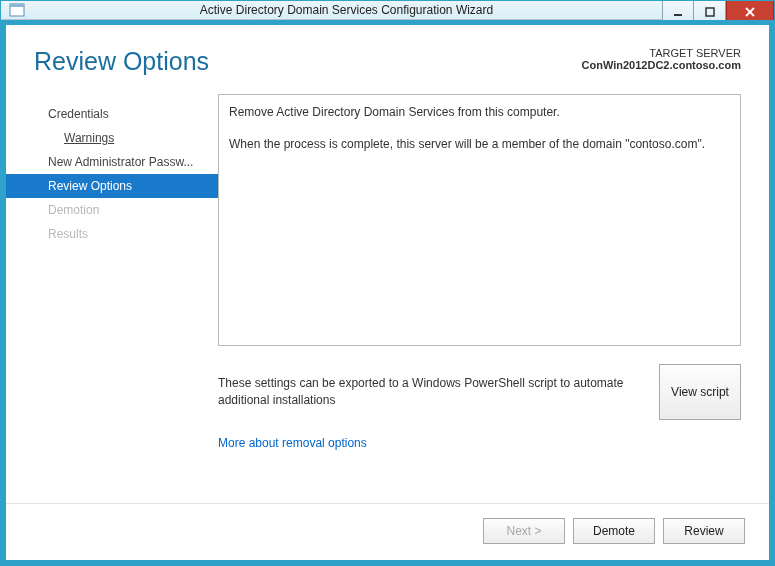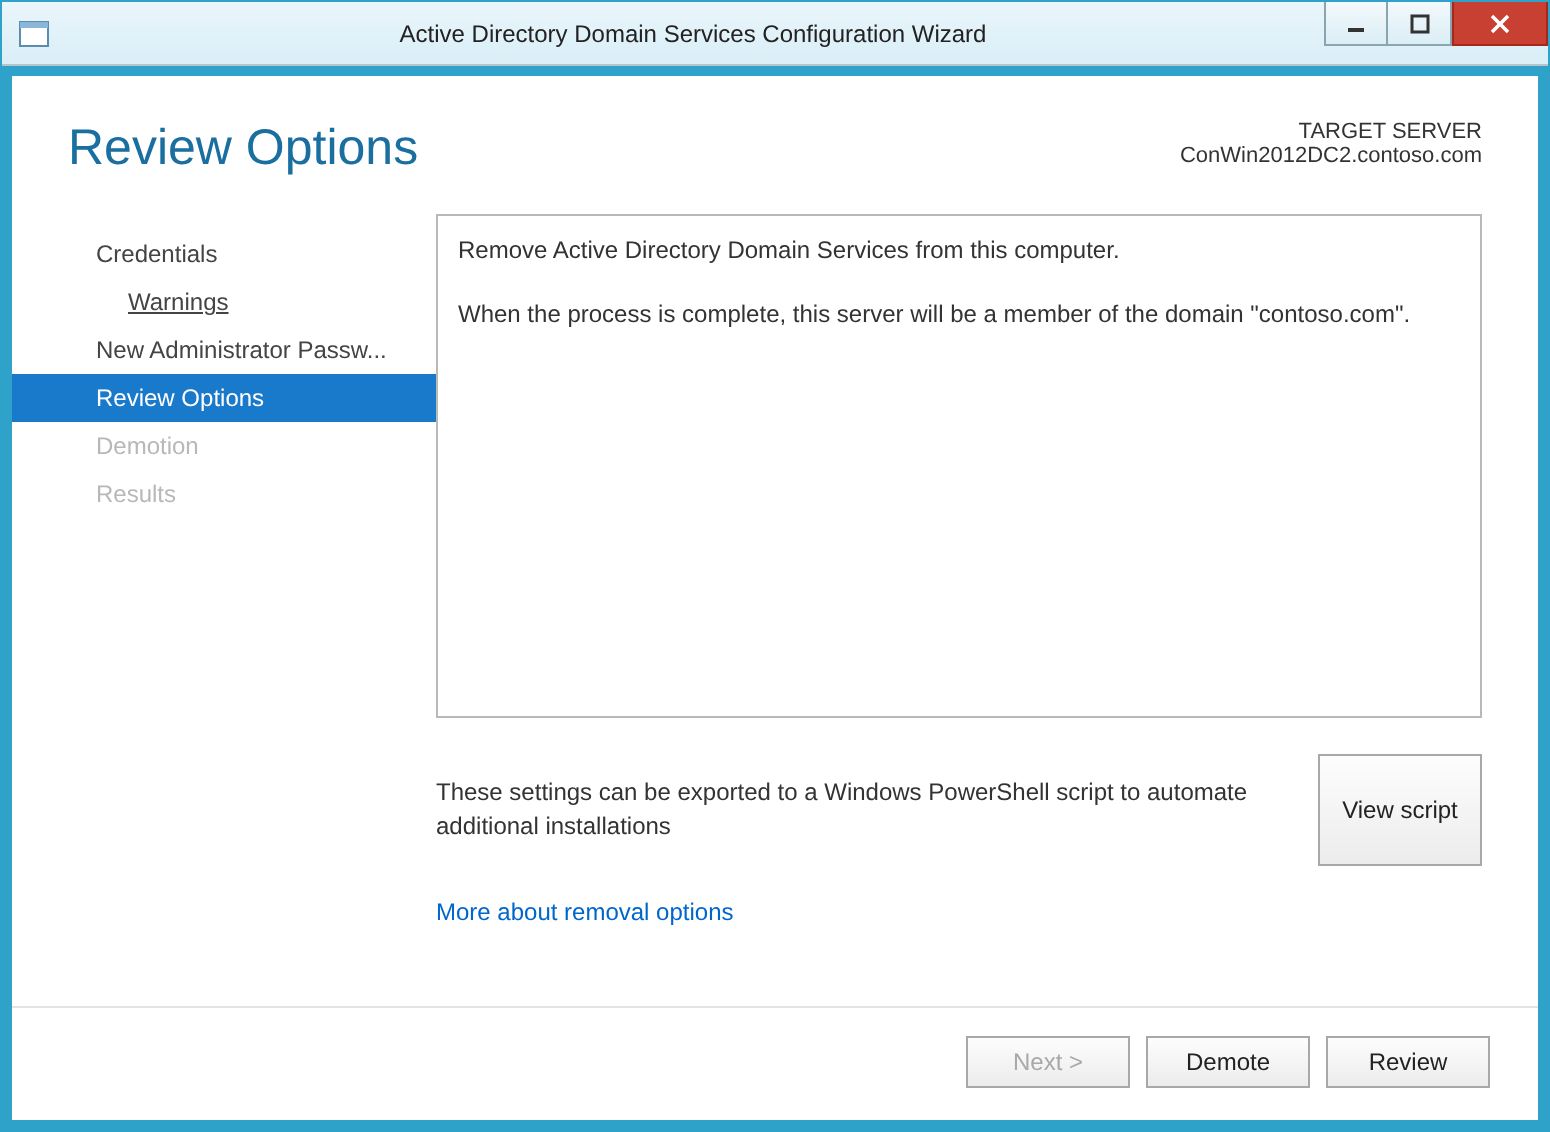--- a/index.html
+++ b/index.html
@@ -1,31 +1,31 @@
 <!DOCTYPE html>
 <html><head>
   <meta charset="utf-8">
   <style>
     * { margin: 0; padding: 0; box-sizing: border-box; }
     body { font-family: "Segoe UI", Tahoma, sans-serif; background: #fff; width: 775px; height: 566px; overflow: hidden; }
     .window { display: flex; flex-direction: column; width: 775px; height: 566px; border: 1px solid #2ea2c9; }
-    .titlebar { display: flex; align-items: center; background: linear-gradient(#eaf6fb, #d9eef7); height: 32px; border-bottom: 1px solid #b7c5cb; }
+    .titlebar { display: flex; align-items: center; background: linear-gradient(#eaf6fb, #d9eef7); height: 19px; border-bottom: 1px solid #b7c5cb; }
     .title-icon { width: 16px; height: 16px; margin: 0 6px 0 8px; }
     .title-text { flex: 1; text-align: center; font-size: 12px; color: #222; }
     .win-controls { display: flex; height: 100%; }
     .win-btn { width: 32px; height: 22px; display: flex; align-items: center; justify-content: center; border: 1px solid #8aa5b0; border-top: none; margin: 0; background: linear-gradient(#f3f9fc,#dbeef6); font-size: 11px; cursor: default; }
     .win-btn.max { border-left: none; }
     .win-btn.close { width: 48px; background: #c84031; color: #fff; border: 1px solid #a5281a; border-top: none; }
     .outer { flex: 1; display: flex; flex-direction: column; background: #fff; border: 5px solid #2ea2c9; border-top: 5px solid #2ea2c9; }
     .content { flex: 1; display: flex; flex-direction: column; background: #fff; padding: 0; }
     .header { display: flex; justify-content: space-between; align-items: flex-start; padding: 22px 28px 8px 28px; }
     .page-title { color: #1a6ea0; font-size: 25px; font-weight: 300; }
     .target-block { text-align: right; font-size: 11px; color: #333; }
     .target-label { font-weight: 400; color: #333; font-size: 11px; }
-    .target-name { font-weight: 400; }
+    .target-name { font-weight: 700; }
     .body-row { display: flex; flex: 1; padding: 10px 28px 0 0; min-height: 0; }
     .sidebar { width: 212px; padding-top: 8px; }
     .side-item { padding: 5px 10px 5px 42px; font-size: 12px; color: #444; white-space: nowrap; overflow: hidden; text-overflow: ellipsis; cursor: default; }
     .side-item.sub { padding-left: 58px; text-decoration: underline; }
     .side-item.active { background: #1979ca; color: #fff; }
     .side-item.disabled { color: #b8b8b8; }
     .main { flex: 1; display: flex; flex-direction: column; }
     .section-label { font-size: 12px; color: #333; margin-bottom: 4px; }
     .review-box { border: 1px solid #b9b9b9; padding: 8px 10px; font-size: 12px; color: #333; line-height: 1.5; height: 252px; background: #fff; }
     .review-box p { margin-bottom: 14px; }

